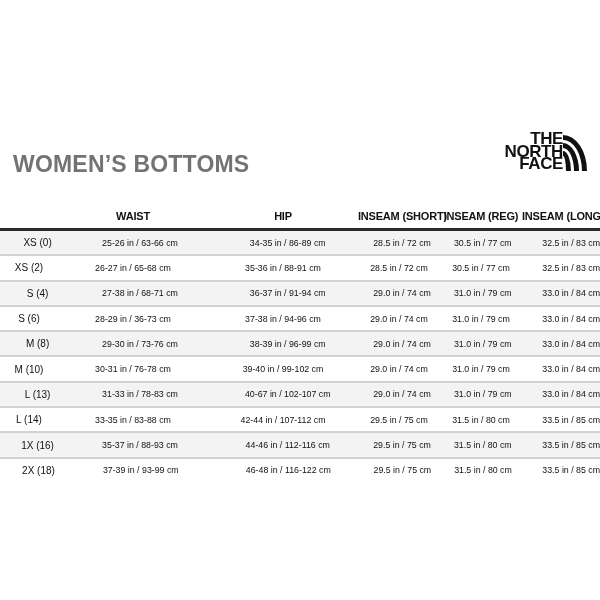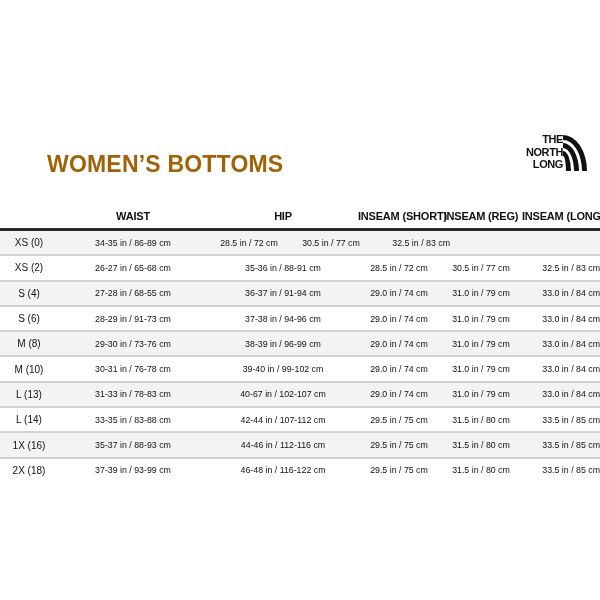--- a/index.html
+++ b/index.html
@@ -1,92 +1,93 @@
 <!DOCTYPE html>
 <html><head>
 <meta charset="utf-8">
 <style>
   html, body { margin: 0; padding: 0; background: #ffffff; }
   body { width: 600px; height: 600px; position: relative; overflow: hidden;
          font-family: "Liberation Sans", sans-serif; color: #111; }
   .title { position: absolute; left: 13px; top: 151px; font-size: 23px; font-weight: bold;
-           letter-spacing: 0.2px; color: #a16207; margin-left: 34px; }
+           letter-spacing: 0.2px; color: #737373; }
   .logo { position: absolute; left: 505px; top: 133px; width: 82px; height: 42px; }
   .logo-text { position: absolute; right: 24px; top: 0; text-align: right; font-weight: bold;
-               font-size: 11px; line-height: 12.5px; letter-spacing: -0.4px; color: #111; }
+               font-size: 17px; line-height: 12.5px; letter-spacing: -0.4px; color: #111; }
   .logo-svg { position: absolute; right: 0; top: 2px; }
   .table { position: absolute; left: 0; top: 203px; width: 600px; }
   .hdr { display: flex; height: 25px; align-items: center; border-bottom: 3px solid #2a2a2a; }
   .row { display: flex; height: 23.3px; align-items: center; border-bottom: 2px solid #d2d2d2; }
-  .row.alt { background: #f3f3f3; }
-  .row.last { border-bottom: none; }
+  .row.alt { background: #f3f3f3; padding-left: 9px; }
+  .row.last { border-bottom: none; padding-left: 10px; }
   .c { font-size: 8.8px; text-align: center; white-space: nowrap; }
   .hdr .c { font-size: 11px; font-weight: bold; letter-spacing: -0.2px; }
   .c0 { width: 58px; font-size: 10px !important; font-weight: normal; }
   .c1 { width: 150px; }
   .c2 { width: 150px; }
   .c3 { width: 82px; }
   .c4 { width: 82px; }
   .c5 { width: 78px; text-align: right; }
   .row .c0 { color: #111; }
 </style>
 </head>
 <body>
 
 <div class="title">WOMEN’S BOTTOMS</div>
 
 <div class="logo">
   <div class="logo-text">
     <div>THE</div>
     <div>NORTH</div>
-    <div>LONG</div>
+    <div>FACE</div>
   </div>
   <svg class="logo-svg" width="24" height="36" viewBox="0 0 24 36">
     <path d="M0 0 A24 36 0 0 1 24 36 L19 36 A19 31 0 0 0 0 5 Z" fill="#111"></path>
     <path d="M0 8 A16 28 0 0 1 16 36 L11 36 A11 23 0 0 0 0 13 Z" fill="#111"></path>
     <path d="M0 16 A8 20 0 0 1 8 36 L3 36 A3 15 0 0 0 0 21 Z" fill="#111"></path>
   </svg>
 </div>
 
 <div class="table">
   <div class="hdr">
     <div class="c c0"></div>
     <div class="c c1">WAIST</div>
     <div class="c c2">HIP</div>
     <div class="c c3">INSEAM (SHORT)</div>
     <div class="c c4">INSEAM (REG)</div>
     <div class="c c5">INSEAM (LONG)</div>
   </div>
   <div id="rows">
       <div class="row alt">
         <div class="c c0">XS (0)</div>
+        <div class="c c1">25-26 in / 63-66 cm</div>
         <div class="c c2">34-35 in / 86-89 cm</div>
         <div class="c c3">28.5 in / 72 cm</div>
         <div class="c c4">30.5 in / 77 cm</div>
         <div class="c c5">32.5 in / 83 cm</div>
       </div>
       <div class="row">
         <div class="c c0">XS (2)</div>
         <div class="c c1">26-27 in / 65-68 cm</div>
         <div class="c c2">35-36 in / 88-91 cm</div>
         <div class="c c3">28.5 in / 72 cm</div>
         <div class="c c4">30.5 in / 77 cm</div>
         <div class="c c5">32.5 in / 83 cm</div>
       </div>
       <div class="row alt">
         <div class="c c0">S (4)</div>
-        <div class="c c1">27-28 in / 68-55 cm</div>
+        <div class="c c1">27-38 in / 68-71 cm</div>
         <div class="c c2">36-37 in / 91-94 cm</div>
         <div class="c c3">29.0 in / 74 cm</div>
         <div class="c c4">31.0 in / 79 cm</div>
         <div class="c c5">33.0 in / 84 cm</div>
       </div>
       <div class="row">
         <div class="c c0">S (6)</div>
-        <div class="c c1">28-29 in / 91-73 cm</div>
+        <div class="c c1">28-29 in / 36-73 cm</div>
         <div class="c c2">37-38 in / 94-96 cm</div>
         <div class="c c3">29.0 in / 74 cm</div>
         <div class="c c4">31.0 in / 79 cm</div>
         <div class="c c5">33.0 in / 84 cm</div>
       </div>
       <div class="row alt">
         <div class="c c0">M (8)</div>
         <div class="c c1">29-30 in / 73-76 cm</div>
         <div class="c c2">38-39 in / 96-99 cm</div>
         <div class="c c3">29.0 in / 74 cm</div>

